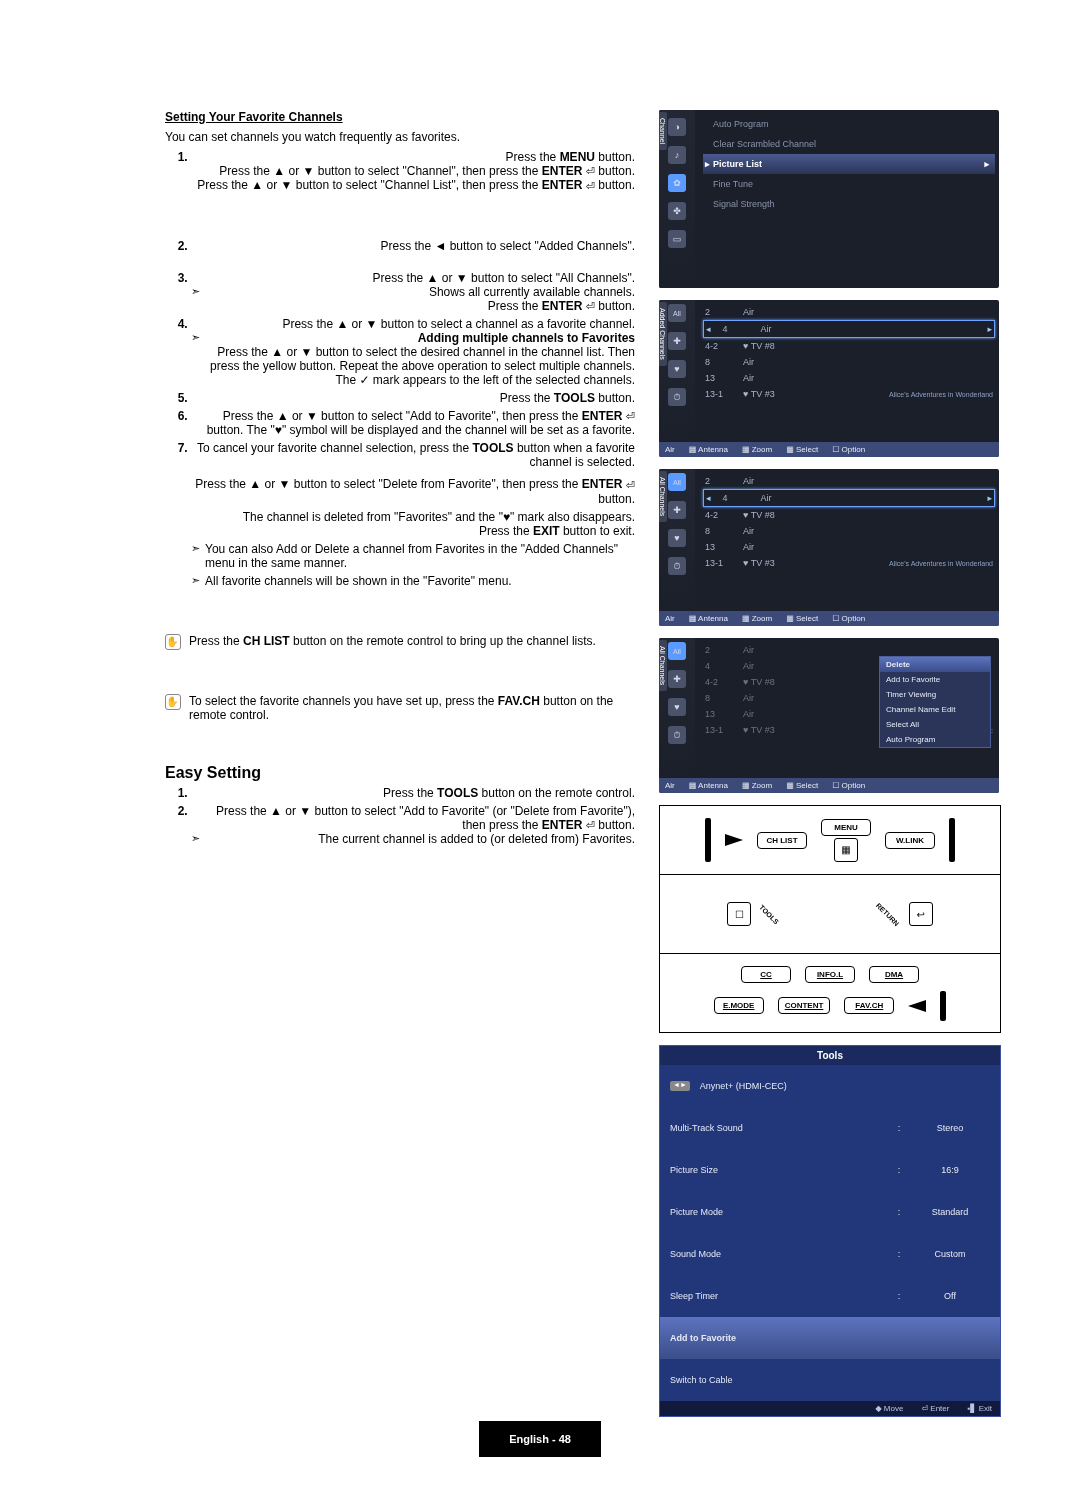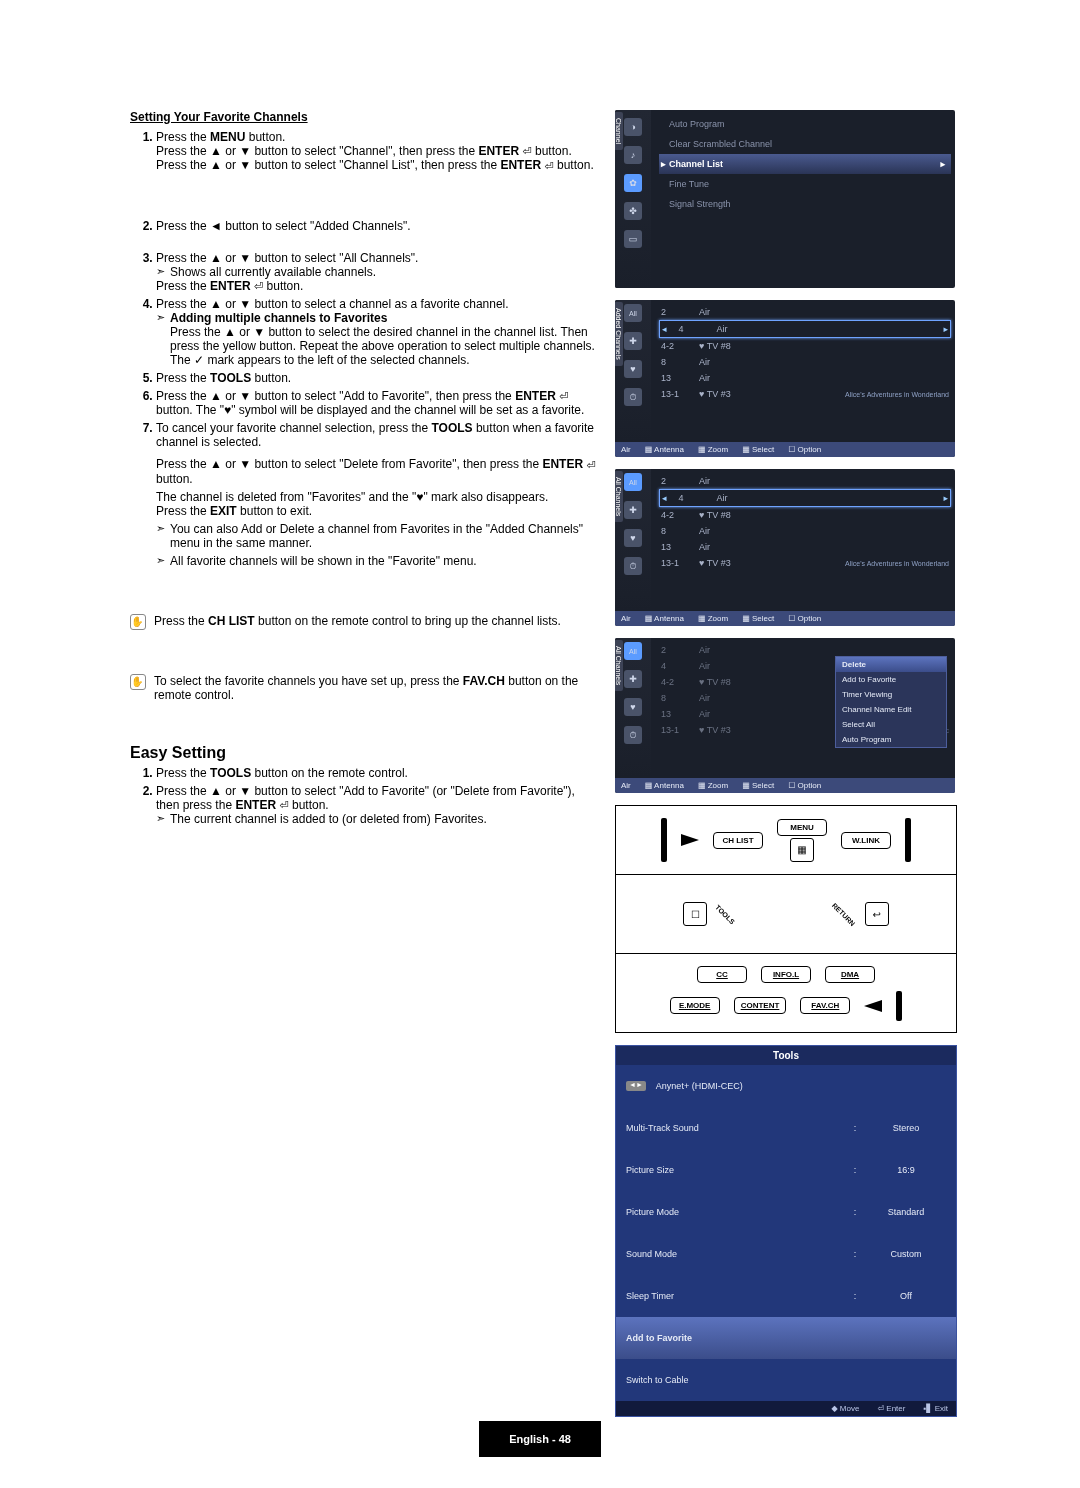--- a/index.html
+++ b/index.html
@@ -12,21 +12,22 @@
   }
   .page {
     width: 1080px;
     height: 1488px;
     position: relative;
     padding: 110px 130px 50px 130px;
     box-sizing: border-box;
   }
   .main {
     display: flex;
-    gap: 15px;
+    gap: 24px;
+    margin-left: 35px;
   }
   .left-col {
     flex: 0 0 470px;
   }
   .right-col {
     flex: 0 0 340px;
   }
   h4.section-title {
     font-size: 12px;
     font-weight: bold;
@@ -37,20 +38,21 @@
     margin: 0 0 6px 0;
   }
   ol.steps {
     margin: 0;
     padding-left: 26px;
     font-weight: bold;
   }
   ol.steps > li {
     margin-bottom: 4px;
     font-weight: normal;
+    text-align: right;
   }
   ol.steps > li::marker {
     font-weight: bold;
   }
   .sub-arrow {
     padding-left: 14px;
     position: relative;
   }
   .sub-arrow::before {
     content: "➣";
@@ -323,20 +325,21 @@
   .row3btn { display:flex; gap:14px;text-decoration:underline; }
 </style>
 </head>
 <body>
 
 <div class="page">
   <div class="main">
 
     <div class="left-col">
       <h4 class="section-title">Setting Your Favorite Channels</h4>
+      <p class="intro">You can set channels you watch frequently as favorites.</p>
 
       <ol class="steps">
         <li>
           <span>Press the </span><b>MENU</b><span> button.</span><br>
           <span>Press the ▲ or ▼ button to select "Channel", then press the </span><b>ENTER</b> <span class="enter-glyph">⏎</span><span> button.</span><br>
           <span>Press the ▲ or ▼ button to select "Channel List", then press the </span><b>ENTER</b> <span class="enter-glyph">⏎</span><span> button.</span>
         </li>
       </ol>
 
       <div class="spacer"></div>
@@ -416,21 +419,21 @@
             <div class="icon-col" style="padding-top:8px;">
               <div class="dot">◑</div>
               <div class="dot">♪</div>
               <div class="dot" style="background:#5b9bff;">✿</div>
               <div class="dot">✤</div>
               <div class="dot">▭</div>
             </div>
             <div class="list-col">
               <div class="menu-item">Auto Program</div>
               <div class="menu-item">Clear Scrambled Channel</div>
-              <div class="menu-item active">Channel List</div>
+              <div class="menu-item active">Picture List</div>
               <div class="menu-item">Fine Tune</div>
               <div class="menu-item">Signal Strength</div>
             </div>
           </div>
         </div>
       </div>
 
       <div class="panel">
         <div class="panel-frame">
           <span class="side-label">Added Channels</span>

